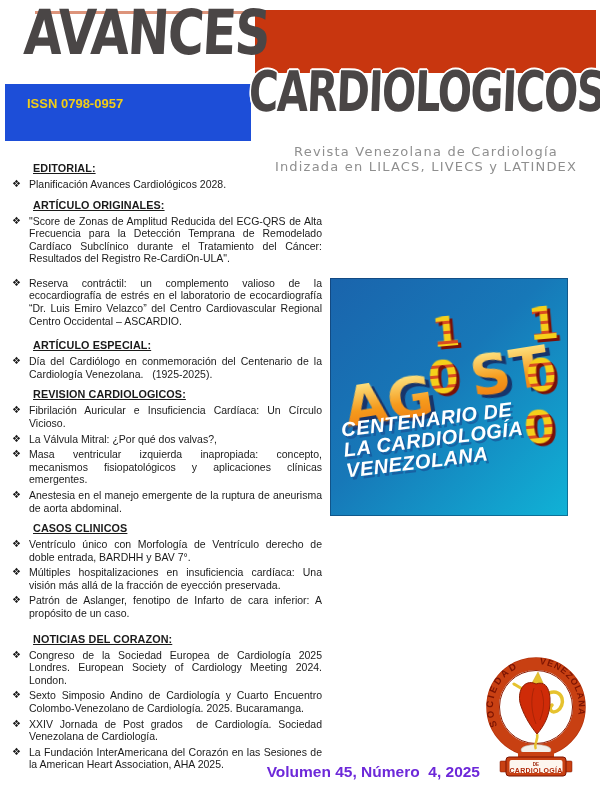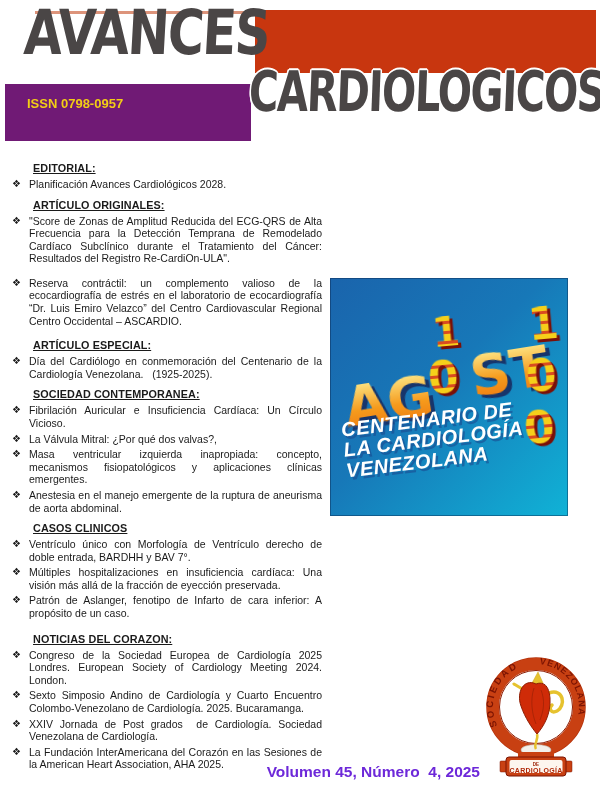--- a/index.html
+++ b/index.html
@@ -19,21 +19,21 @@
   }
   .cardiologicos{
     position:absolute;left:250px;top:64px;white-space:nowrap;z-index:3;
     font-family:"DejaVu Sans",sans-serif;font-weight:bold;font-size:56px;line-height:1;
     color:#4A4646;letter-spacing:-2px;
     transform:scaleX(0.72) skewX(-3deg);transform-origin:left top;
     text-shadow:2px 0 0 #fff,-2px 0 0 #fff,0 2px 0 #fff,0 -2px 0 #fff,
       1.5px 1.5px 0 #fff,-1.5px -1.5px 0 #fff,1.5px -1.5px 0 #fff,-1.5px 1.5px 0 #fff;
   }
   .red-box-issn{
-    position:absolute;left:5px;top:84px;width:246px;height:57px;background:#701a75;
+    position:absolute;left:5px;top:84px;width:246px;height:57px;background:#1d4ed8;
     padding:11px 0 0 22px;box-sizing:border-box;
     color:#F2CD15;font-weight:bold;font-size:13px;line-height:1.45;
   }
   .subtitle{
     position:absolute;left:256px;top:144px;width:340px;text-align:center;
     font-family:"DejaVu Sans",sans-serif;color:#8F8F8F;font-size:13px;
     letter-spacing:1.2px;line-height:1.18;white-space:nowrap;
   }
   
   .toc{position:absolute;left:12px;top:162px;width:310px;font-size:10.5px;line-height:1.2;}
@@ -88,20 +88,24 @@
 
 <div class="page">
 
   <div class="top-hairline"></div>
   <div class="red-box-tr"></div>
   <div class="avances">AVANCES</div>
   <div class="red-box-issn">
     <div>ISSN 0798-0957</div>
   </div>
   <div class="cardiologicos">CARDIOLOGICOS</div>
+  <div class="subtitle">
+    <div>Revista Venezolana de Cardiología</div>
+    <div>Indizada en LILACS, LIVECS y LATINDEX</div>
+  </div>
 
   <div class="toc">
 
     <div class="sec">
       <div class="sec-heading">EDITORIAL:</div>
       <div class="item">
         <span class="blt">❖</span>
         <span class="itx">Planificación Avances Cardiológicos 2028.</span>
       </div>
     </div>
@@ -120,21 +124,21 @@
 
     <div class="sec">
       <div class="sec-heading">ARTÍCULO ESPECIAL:</div>
       <div class="item">
         <span class="blt">❖</span>
         <span class="itx">Día del Cardiólogo en conmemoración del Centenario de la Cardiología Venezolana.&nbsp;&nbsp; (1925-2025).</span>
       </div>
     </div>
 
     <div class="sec">
-      <div class="sec-heading">SOCIEDAD CONTEMPORANEA:</div>
+      <div class="sec-heading">REVISION CARDIOLOGICOS:</div>
       <div class="item">
         <span class="blt">❖</span>
         <span class="itx">Fibrilación Auricular e Insuficiencia Cardíaca: Un Círculo Vicioso.</span>
       </div>
       <div class="item">
         <span class="blt">❖</span>
         <span class="itx">La Válvula Mitral: ¿Por qué dos valvas?,</span>
       </div>
       <div class="item">
         <span class="blt">❖</span>

